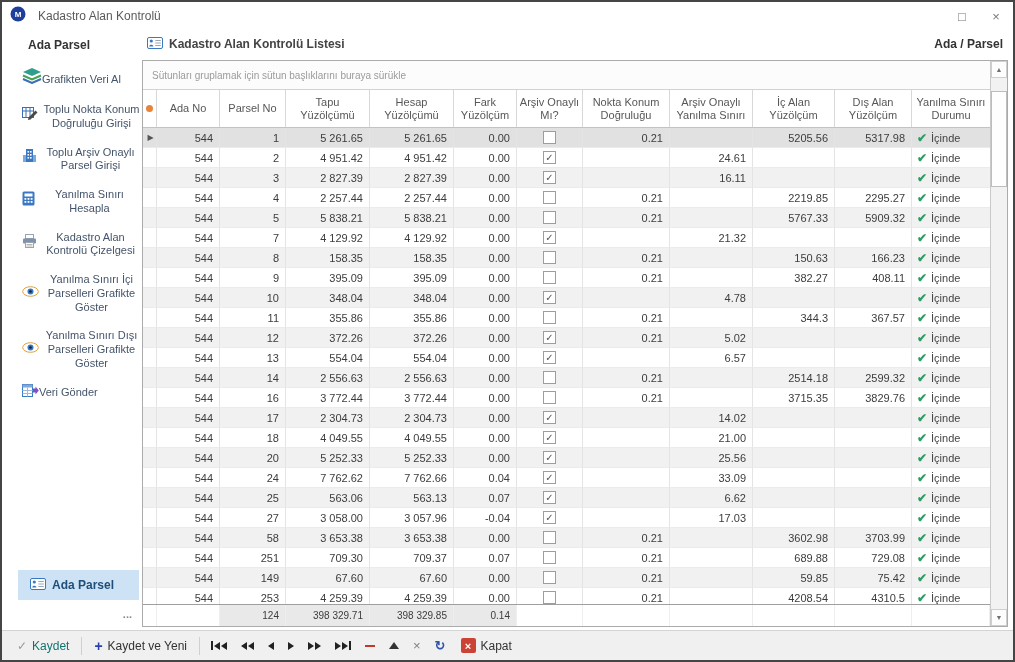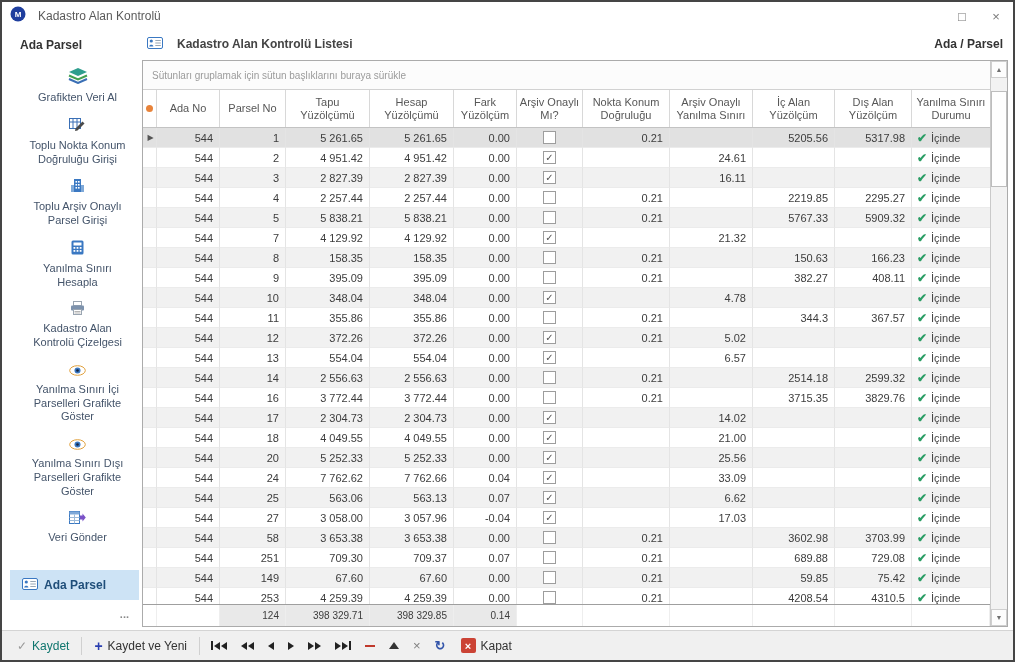--- a/index.html
+++ b/index.html
@@ -7,32 +7,32 @@
   body { font-family:"Liberation Sans", sans-serif; background:#fff; position:relative; }
   .window { position:absolute; inset:0; border:2px solid #454545; background:#fff; overflow:hidden; }
 
   
   .titlebar { position:absolute; top:0; left:0; right:0; height:28px; display:flex; align-items:center; padding-left:8px; background:#fff; }
   .titlebar .ttl { font-size:12px; color:#5a5a5a; margin-left:12px; }
   .wbtns { margin-left:auto; display:flex; height:100%; }
   .wbtn { width:34px; height:100%; display:flex; align-items:center; justify-content:center; color:#7a7a7a; font-size:13px; }
 
   
-  .sidebar { position:absolute; top:28px; left:8px; width:137px; bottom:30px; background:#fff; border-right:2px solid #f97316; display:flex; flex-direction:column; }
+  .sidebar { position:absolute; top:28px; left:16px; width:137px; bottom:30px; background:#fff; border-right:7px solid #f97316; display:flex; flex-direction:column; }
   .sb-header { font-size:12px; font-weight:bold; color:#333; padding:8px 0 10px 10px; }
-  .sb-item { display:flex; flex-direction:column; align-items:center; text-align:center; margin:6px 16px; cursor:default; }
+  .sb-item { display:flex; align-items:center; text-align:center; margin:6px 4px; cursor:default; }
   .sb-item .lbl { font-size:11px; color:#44546a; line-height:1.25; margin-top:3px; }
   .sb-active { margin-top:auto; background:#cde3f5; height:30px; display:flex; align-items:center; padding-left:12px; gap:6px; }
   .sb-active .lbl { font-size:12px; font-weight:bold; color:#1f4e79; }
   .sb-dots { text-align:right; padding:8px 16px 10px 0; color:#888; font-size:11px; font-weight:bold; }
 
   
   .main { position:absolute; top:28px; left:137px; right:0; bottom:30px; background:#fff; }
   .main-header { height:28px; display:flex; align-items:center; padding:0 10px 0 8px; }
-  .main-header .ttl { font-size:12px; font-weight:bold; color:#444; margin-left:14px; }
+  .main-header .ttl { font-size:12px; font-weight:bold; color:#444; margin-left:6px; }
   .main-header .right { margin-left:auto; font-size:12px; font-weight:bold; color:#333; }
 
   .grid { position:absolute; top:30px; left:3px; right:5px; bottom:3px; border:1px solid #ababab; display:flex; }
   .table-area { flex:1; display:flex; flex-direction:column; overflow:hidden; }
   .group-hint { height:29px; display:flex; align-items:center; padding-left:9px; font-size:10px; color:#9b9b9b; border-bottom:1px solid #d2d2d2; background:#fcfcfc; }
 
   .thead { display:flex; height:38px; border-bottom:1px solid #c3c3c3; background:#fff; }
   .th { display:flex; align-items:center; justify-content:center; text-align:center; font-size:11px; color:#575757; line-height:1.15; border-right:1px solid #d8d8d8; padding:1px 2px; }
   .tbody { flex:1; overflow:hidden; }
   .trow { display:flex; height:20px; background:#fff; }

